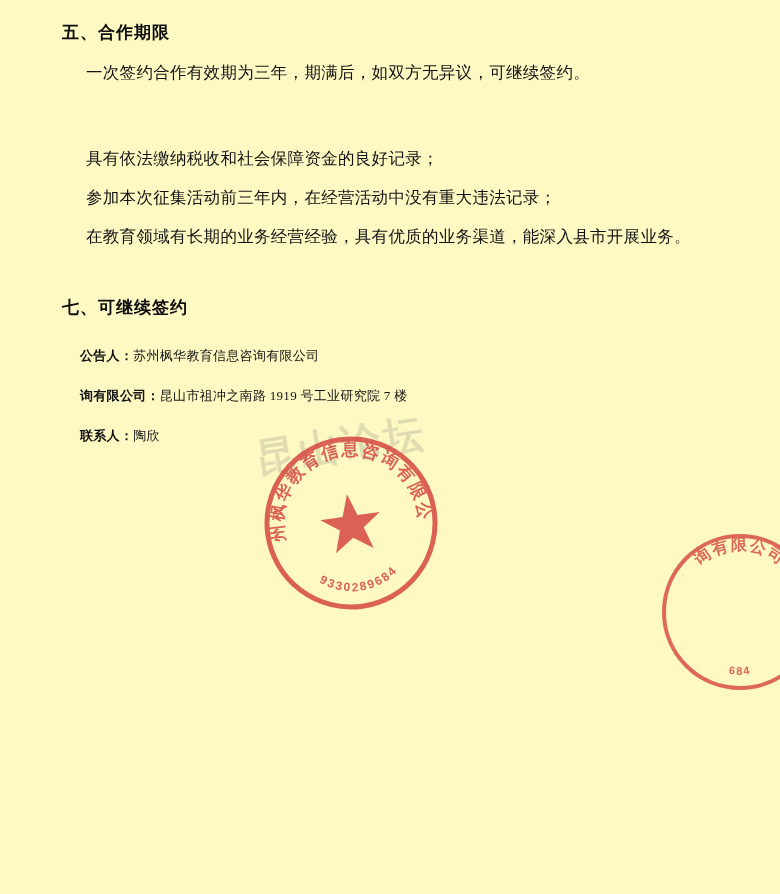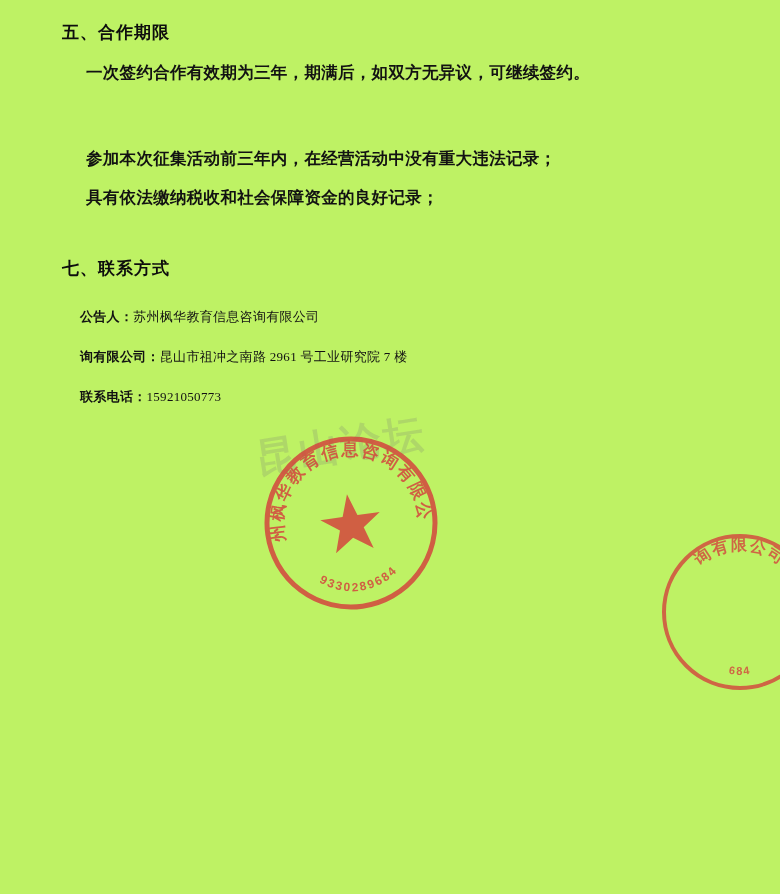--- a/index.html
+++ b/index.html
@@ -14,21 +14,21 @@
     overflow: hidden;
     font-family: "Liberation Serif", "DejaVu Serif", serif;
     color: #111111;
   }
 
   .page {
     position: absolute;
     inset: 0;
     width: 780px;
     height: 894px;
-    background: #bef264;
+    background: #fef9c3;
   }
 
   .doc-body {
     position: absolute;
     top: 18px;
     left: 0;
     width: 780px;
   }
 
   .section {
@@ -43,21 +43,20 @@
     line-height: 30px;
     color: #0d0d0d;
   }
 
   .para {
     font-size: 16.5px;
     line-height: 26px;
     margin: 0 12px 14px 86px;
     color: #121212;
     letter-spacing: 0.3px;
-    font-weight: bold;
   }
 
   .para.tight {
     margin-bottom: 13px;
   }
 
   .contact-line {
     font-size: 13px;
     line-height: 26px;
     margin: 0 0 14px 80px;
@@ -125,42 +124,43 @@
     <div class="section">
       <div class="section-heading">五、合作期限</div>
       <div class="spacer-sm"></div>
       <p class="para">一次签约合作有效期为三年，期满后，如双方无异议，可继续签约。</p>
     </div>
 
     <div class="spacer-lg"></div>
 
     <div class="section">
       <div class="spacer-md"></div>
+      <p class="para tight">具有依法缴纳税收和社会保障资金的良好记录；</p>
       <p class="para tight">参加本次征集活动前三年内，在经营活动中没有重大违法记录；</p>
-      <p class="para tight">具有依法缴纳税收和社会保障资金的良好记录；</p>
+      <p class="para tight">在教育领域有长期的业务经营经验，具有优质的业务渠道，能深入县市开展业务。</p>
     </div>
 
     <div class="spacer-lg"></div>
 
     <div class="section">
-      <div class="section-heading">七、联系方式</div>
+      <div class="section-heading">七、可继续签约</div>
       <div class="spacer-md"></div>
 
       <p class="contact-line">
         <span class="contact-label">公告人：</span><span>苏州枫华教育信息咨询有限公司</span>
       </p>
 
       <p class="contact-line">
-        <span class="contact-label">询有限公司：</span><span>昆山市祖冲之南路 2961 号工业研究院 7 楼</span>
+        <span class="contact-label">询有限公司：</span><span>昆山市祖冲之南路 1919 号工业研究院 7 楼</span>
       </p>
 
-
       <p class="contact-line">
-        <span class="contact-label">联系电话：</span><span>15921050773</span>
+        <span class="contact-label">联系人：</span><span>陶欣</span>
       </p>
+
     </div>
 
   </div>
 
   <div class="watermark">昆山论坛</div>
 
   <div class="seal">
     <svg width="186" height="186" viewBox="0 0 186 186" xmlns="http://www.w3.org/2000/svg">
       <defs>
         <path id="sealTopArc" d="M 25,93 A 68,68 0 0 1 161,93" fill="none"></path>

